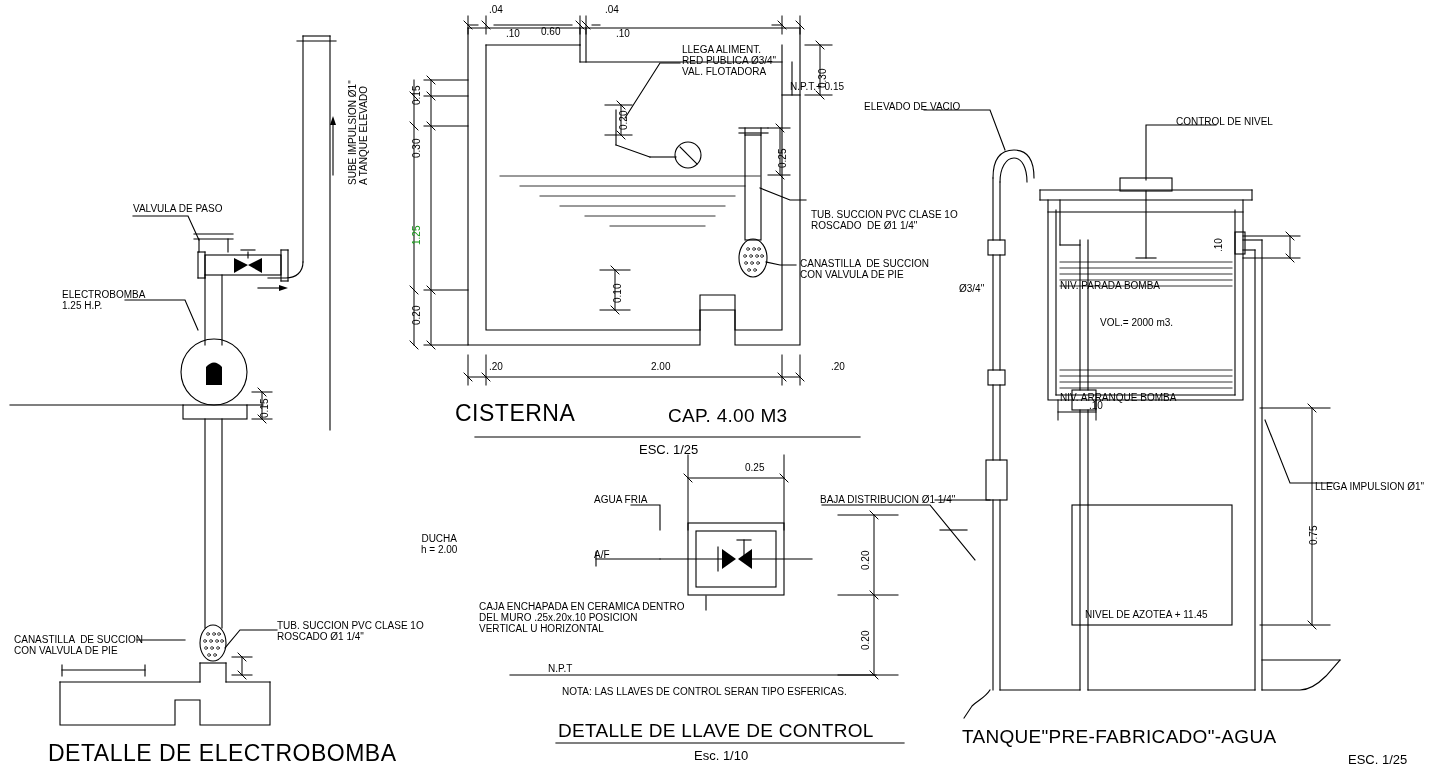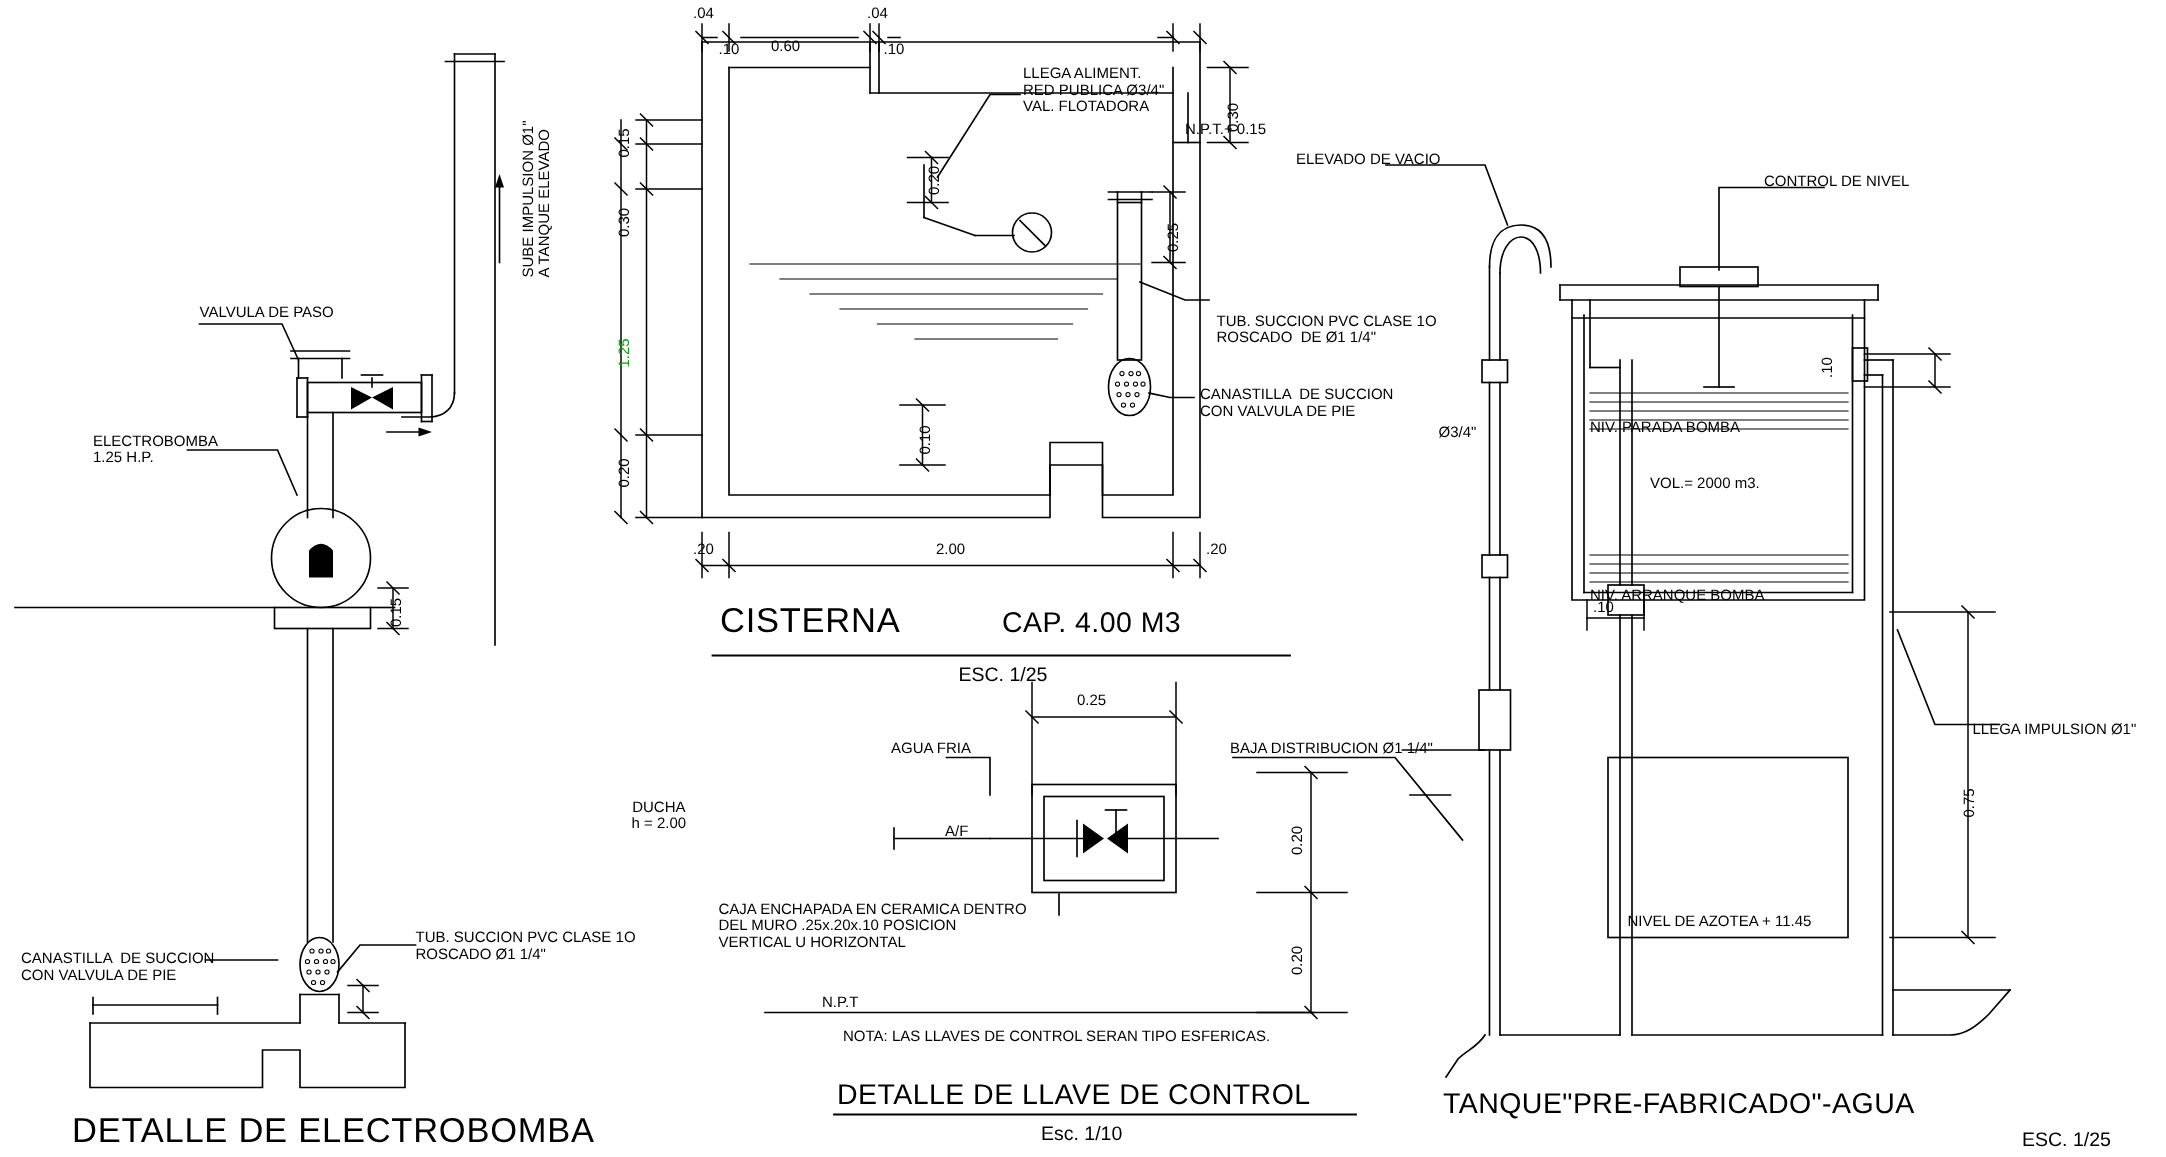--- a/index.html
+++ b/index.html
@@ -4,21 +4,21 @@
 <style>
   html,body{margin:0;padding:0;background:#ffffff;}
   body{width:1444px;height:771px;position:relative;overflow:hidden;
        font-family:"Liberation Sans",sans-serif;color:#000;}
   .cad{position:absolute;left:0;top:0;width:1444px;height:771px;}
   .lbl{position:absolute;font-size:10px;line-height:11px;color:#000;white-space:pre;}
   .lbl.c{text-align:center;}
   .title{position:absolute;font-size:23px;letter-spacing:.5px;color:#000;white-space:nowrap;}
   .title2{position:absolute;font-size:19px;letter-spacing:.3px;color:#000;white-space:nowrap;}
   .esc{position:absolute;font-size:13px;color:#000;white-space:nowrap;}
-  .dim{position:absolute;font-size:10px;color:#000;white-space:nowrap;}
+  .dim{position:absolute;font-size:10px;color:#000;white-space:nowrap;margin-left:27px;}
   .dimv{position:absolute;font-size:10px;color:#000;white-space:nowrap;
         transform-origin:0 0;transform:rotate(-90deg);}
   .grn{color:#159a16;}
   .vtxt{position:absolute;font-size:10px;line-height:11px;white-space:pre;
         transform-origin:0 0;transform:rotate(-90deg);}
 </style>
 </head>
 <body>
 
 <svg class="cad" viewBox="0 0 1444 771">
@@ -419,29 +419,29 @@
 <div class="dimv grn" style="left:411px;top:245px;">1.25</div>
 <div class="dimv" style="left:411px;top:325px;">0.20</div>
 <div class="dimv" style="left:618px;top:130px;">0.20</div>
 <div class="dimv" style="left:612px;top:303px;">0.10</div>
 <div class="dimv" style="left:777px;top:168px;">0.25</div>
 
 <div class="dim" style="left:462px;top:361px;">.20</div>
 <div class="dim" style="left:624px;top:361px;">2.00</div>
 <div class="dim" style="left:804px;top:361px;">.20</div>
 
-<div class="title" style="left:480px;top:400px;">CISTERNA</div>
+<div class="title" style="left:455px;top:400px;">CISTERNA</div>
 <div class="title2" style="left:668px;top:405px;">CAP. 4.00 M3</div>
 <div class="esc" style="left:639px;top:442px;">ESC. 1/25</div>
 
 <div class="lbl c" style="left:421px;top:533px;">DUCHA
 h = 2.00</div>
 
 <div class="lbl" style="left:594px;top:494px;">AGUA FRIA</div>
-<div class="lbl" style="left:594px;top:549px;margin-left:36px;">A/F</div>
+<div class="lbl" style="left:594px;top:549px;">A/F</div>
 <div class="lbl" style="left:820px;top:494px;">BAJA DISTRIBUCION Ø1 1/4"</div>
 <div class="lbl" style="left:479px;top:601px;">CAJA ENCHAPADA EN CERAMICA DENTRO
 DEL MURO .25x.20x.10 POSICION
 VERTICAL U HORIZONTAL</div>
 <div class="lbl" style="left:548px;top:663px;">N.P.T</div>
 <div class="lbl" style="left:562px;top:686px;">NOTA: LAS LLAVES DE CONTROL SERAN TIPO ESFERICAS.</div>
 <div class="dim" style="left:718px;top:462px;">0.25</div>
 <div class="dimv" style="left:860px;top:570px;">0.20</div>
 <div class="dimv" style="left:860px;top:650px;">0.20</div>
 <div class="title2" style="left:558px;top:720px;">DETALLE DE LLAVE DE CONTROL</div>

